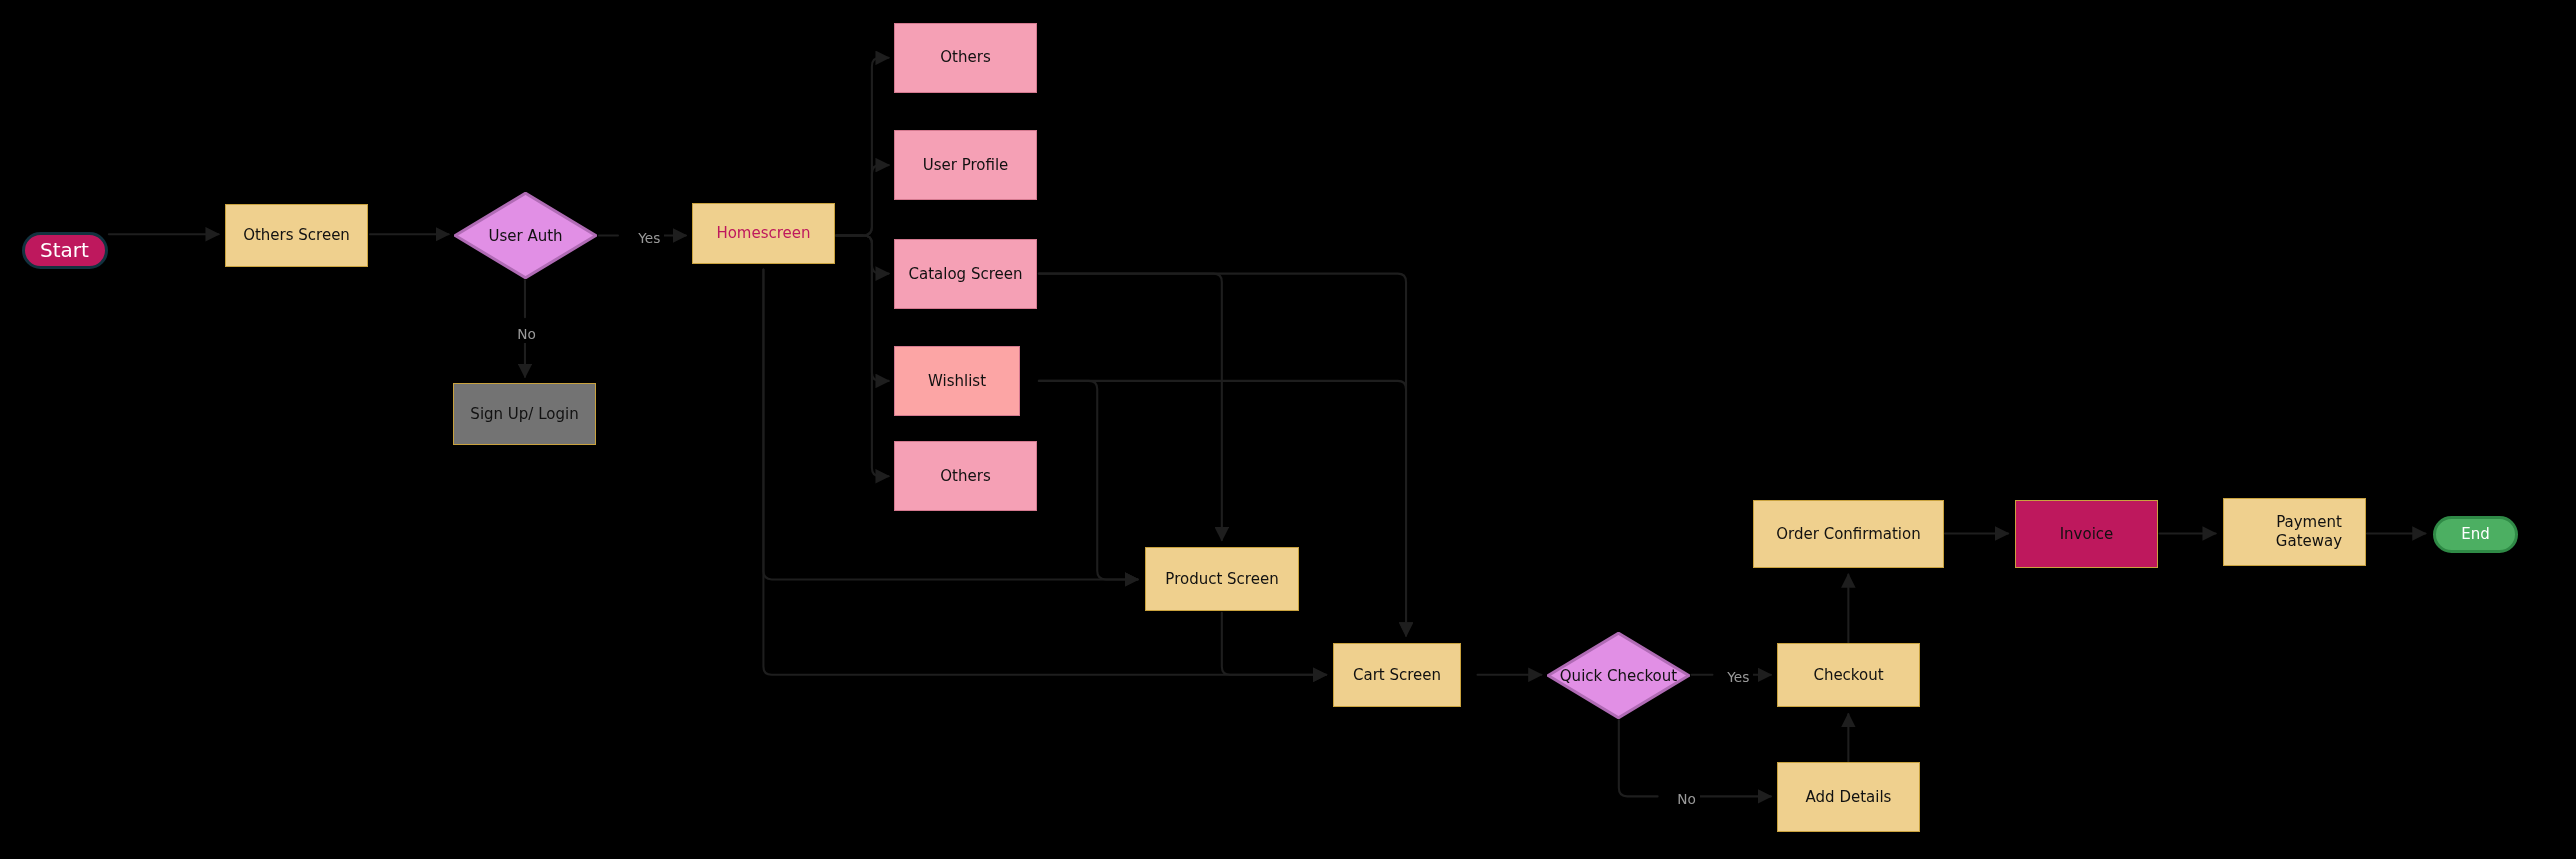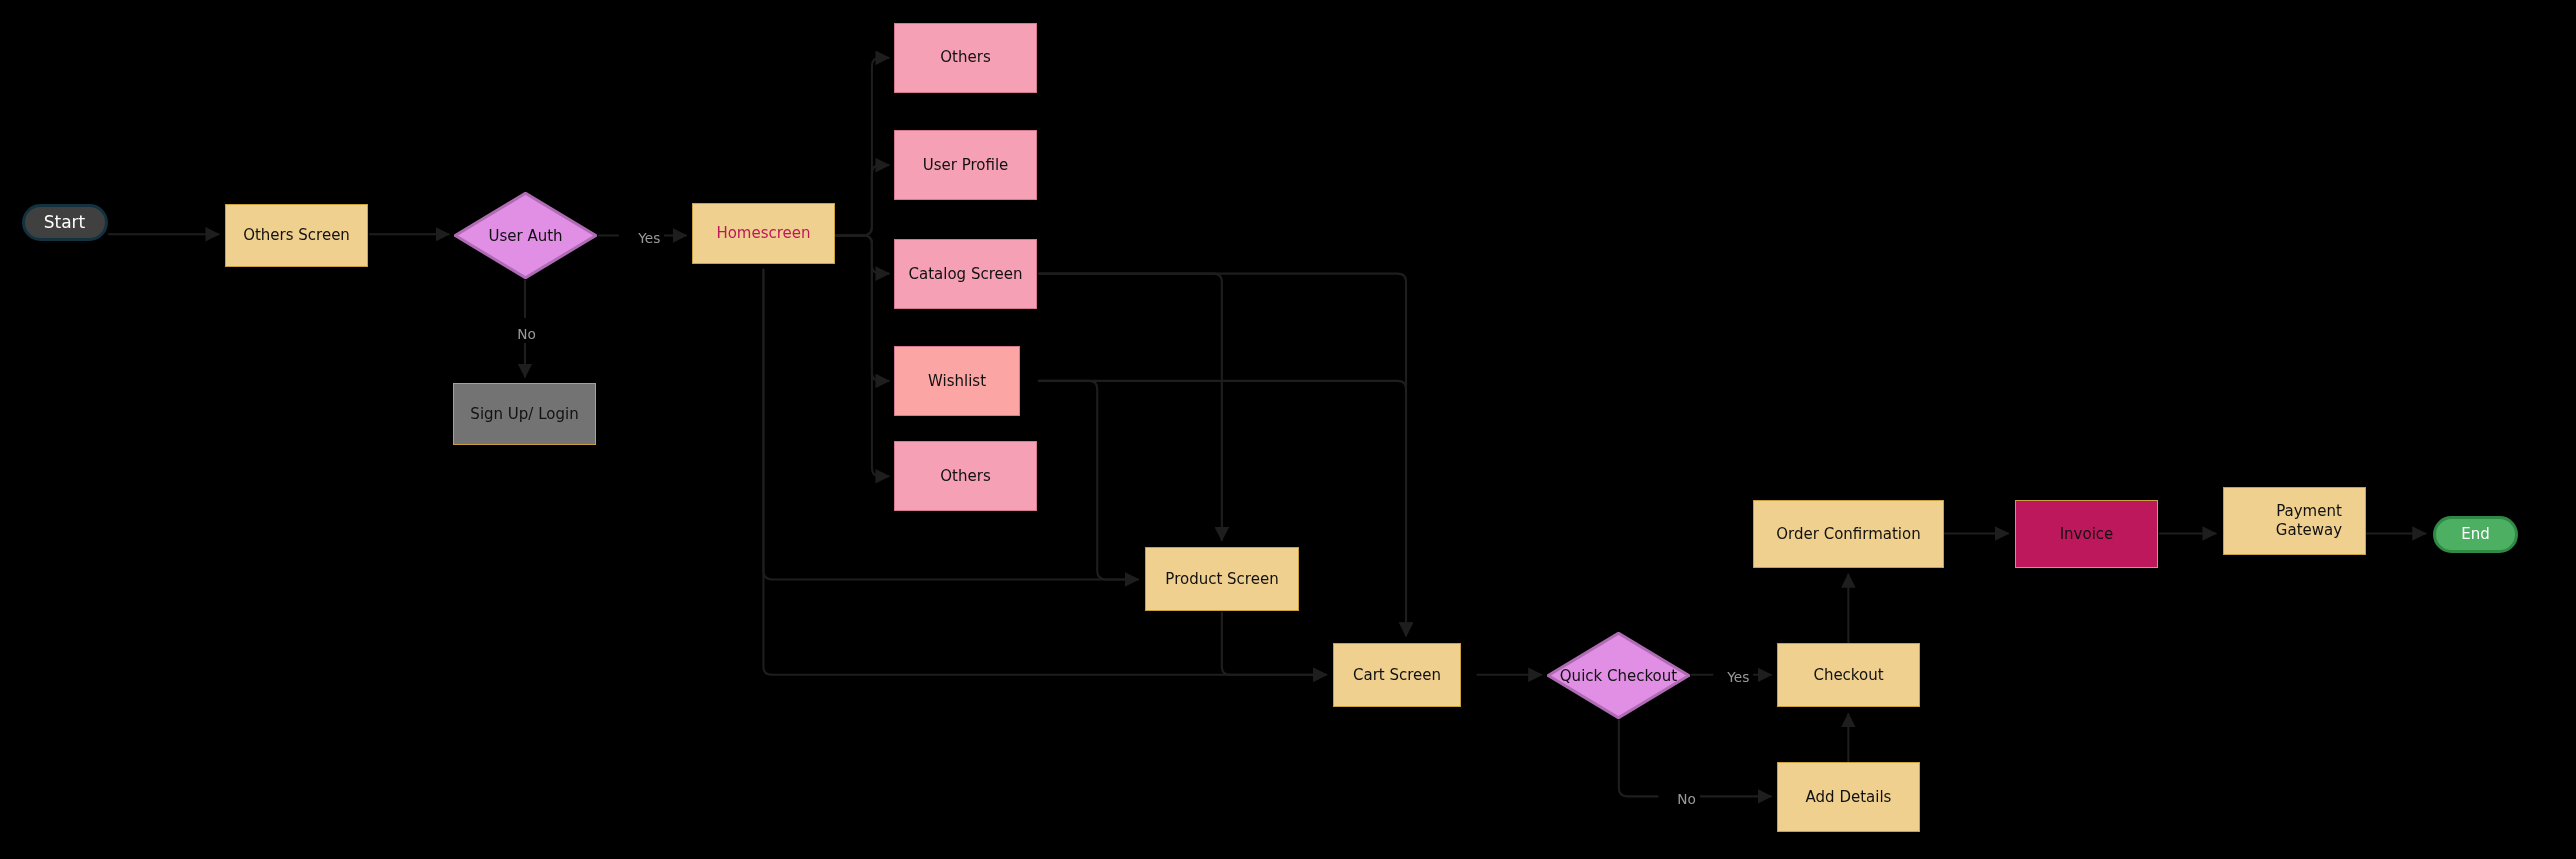--- a/index.html
+++ b/index.html
@@ -132,21 +132,21 @@
 
       <path d="M 3262 895 L 3368 895" marker-end="url(#arrow)"></path>
 
       <path d="M 3622 895 L 3716 895" marker-end="url(#arrow)"></path>
 
       <path d="M 3970 895 L 4068 895" marker-end="url(#arrow)"></path>
     </g>
   </svg>
 
   <div id="node-layer">
-      <div class="node node-term" style="left: 21.5px; top: 204px; width: 86px; height: 37px; background: #404040; border-color: rgb(18, 50, 63); color: rgb(255, 255, 255); font-size: 17px; border-radius: 18.5px;">
+      <div class="node node-term" style="left: 21.5px; top: 232px; width: 86px; height: 37px; background: #be185d; border-color: rgb(18, 50, 63); color: rgb(255, 255, 255); font-size: 20px; border-radius: 18.5px;">
         <span class="node-label">Start</span>
       </div>
       <div class="node node-rect" style="left: 225px; top: 204px; width: 143px; height: 63px; background: rgb(239, 208, 142); border-color: rgb(201, 162, 62); color: rgb(17, 17, 17); font-size: 15px;">
         <span class="node-label">Others Screen</span>
       </div>
       <div class="diamond-wrap" style="left: 454px; top: 192px; width: 143px; height: 87px;">
         <svg class="diamond-shape" viewBox="0 0 240 146" preserveAspectRatio="none">
           <polygon points="120,2 238,73 120,144 2,73" fill="#E18FE5" stroke="#B06BB5" stroke-width="5" stroke-linejoin="round"></polygon>
         </svg>
         <span class="diamond-text" style="color: rgb(17, 17, 17); font-size: 15px;">User Auth</span>
@@ -189,21 +189,21 @@
       </div>
       <div class="node node-rect" style="left: 1777px; top: 762px; width: 143px; height: 70px; background: rgb(239, 208, 142); border-color: rgb(201, 162, 62); color: rgb(17, 17, 17); font-size: 15px;">
         <span class="node-label">Add Details</span>
       </div>
       <div class="node node-rect" style="left: 1753px; top: 500px; width: 191px; height: 68px; background: rgb(239, 208, 142); border-color: rgb(201, 162, 62); color: rgb(17, 17, 17); font-size: 15px;">
         <span class="node-label">Order Confirmation</span>
       </div>
       <div class="node node-rect" style="left: 2015px; top: 500px; width: 143px; height: 68px; background: #be185d; border-color: rgb(201, 162, 62); color: rgb(17, 17, 17); font-size: 15px;">
         <span class="node-label">Invoice</span>
       </div>
-      <div class="node node-rect" style="left: 2223px; top: 487px; width: 143px; height: 68px; background: rgb(239, 208, 142); border-color: rgb(201, 162, 62); color: rgb(17, 17, 17); font-size: 15px; padding-left: 29px;">
+      <div class="node node-rect" style="left: 2223px; top: 498px; width: 143px; height: 68px; background: rgb(239, 208, 142); border-color: rgb(201, 162, 62); color: rgb(17, 17, 17); font-size: 15px; padding-left: 29px;">
         <span class="node-label">Payment
 Gateway</span>
       </div>
       <div class="node node-term" style="left: 2433px; top: 516px; width: 85px; height: 37px; background: rgb(76, 175, 98); border-color: rgb(47, 138, 70); color: rgb(255, 255, 255); font-size: 15px; border-radius: 18.5px;">
         <span class="node-label">End</span>
       </div>
     </div>
 
   <div id="edge-label-layer">
       <div class="edge-label" style="left: 634px; top: 229px; color: rgb(154, 154, 154); background: rgb(0, 0, 0);">Yes</div>

